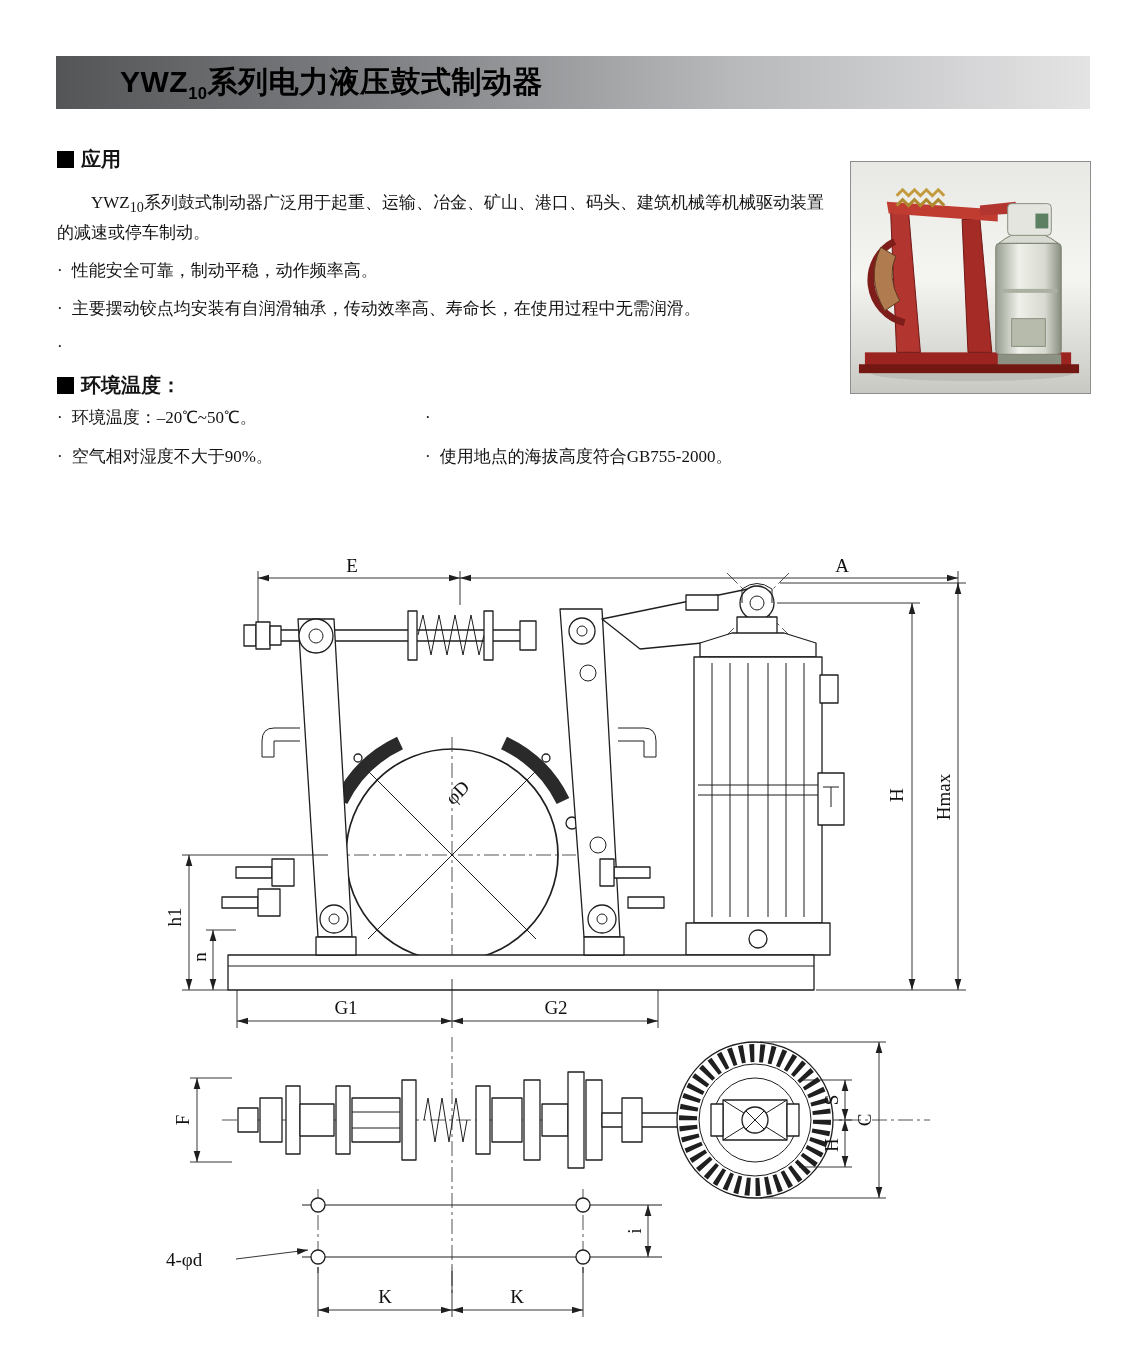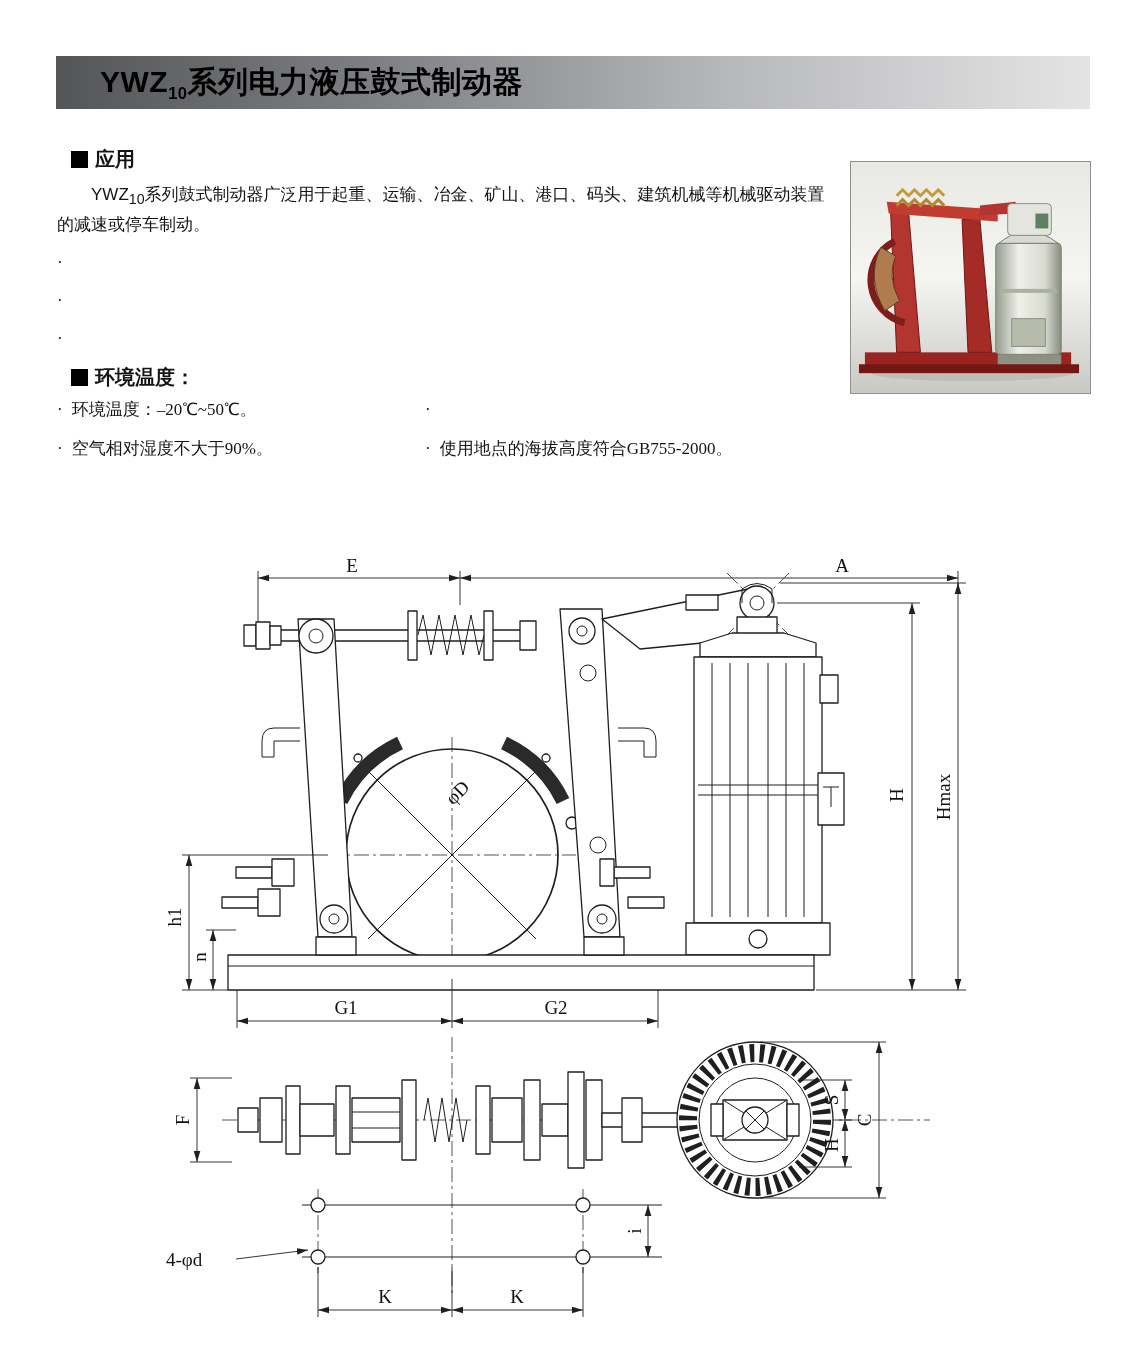--- a/index.html
+++ b/index.html
@@ -3,28 +3,28 @@
 <meta charset="utf-8">
 <style>
   *{box-sizing:border-box}
   html,body{margin:0;padding:0}
   body{width:1145px;height:1355px;background:#fdfdfc;font-family:"Liberation Sans",sans-serif;color:#141414}
   .page{position:relative;width:1145px;height:1355px;background:#fff;overflow:hidden}
 
   .title-bar{position:absolute;left:56px;top:56px;width:1034px;height:53px;
     background:linear-gradient(90deg,#545557 0%,#7d7e81 30%,#b7b8ba 65%,#e4e4e5 100%);
     display:flex;align-items:center}
-  .title{margin:0;padding-left:44px;font-size:30px;font-weight:700;color:#000;letter-spacing:.5px}
+  .title{margin:0;padding-left:64px;font-size:30px;font-weight:700;color:#000;letter-spacing:.5px}
   .title sub{font-size:.55em;line-height:0}
 
   .text-blocks{position:absolute;left:57px;top:146px;width:1032px}
-  .sec-head{display:flex;align-items:center;gap:7px;font-size:20px;font-weight:700;margin:0 14px 7px}
+  .sec-head{display:flex;align-items:center;gap:7px;font-size:20px;font-weight:700;margin:0 0 7px}
   .sec-head.mt{margin-top:5px}
   .sq{width:17px;height:17px;background:#000;flex:0 0 auto}
-  .para{margin:8px 0 11px;font-size:17px;line-height:1.7;max-width:778px;font-family:Liberation Sans, sans-serif}
+  .para{margin:16px 0 11px;font-size:17px;line-height:1.7;max-width:778px;font-family:Liberation Serif, serif}
   .indent{text-indent:2em}
   ul{margin:0;padding:0;list-style:none}
   .feat li{display:flex;gap:9px;font-size:17px;line-height:1.45;margin:0 0 13px;font-family:"Liberation Serif",serif;max-width:792px}
   .bullet{flex:0 0 auto}
   .cond-row{display:flex;margin-top:2px}
   .cond-col li{display:flex;gap:9px;font-size:17px;line-height:1.45;margin:0 0 14px;font-family:"Liberation Serif",serif}
   .col-left{width:368px;flex:0 0 auto}
   .col-right{flex:1}
 
   .photo{position:absolute;left:850px;top:161px;width:241px;height:233px;border:1px solid #8e8e8e;background:#fff}
@@ -59,23 +59,25 @@
       <p class="para indent"><span>YWZ</span><sub>10</sub><span>系列鼓式制动器广泛用于起重、运输、冶金、矿山、港口、码头、建筑机械等机械驱动装置的减速或停车制动。</span></p>
     </section>
 
     <section>
     </section>
 
     <section>
       <ul class="feat">
         <li>
             <span class="bullet">·</span>
+            <span>性能安全可靠，制动平稳，动作频率高。</span>
           </li>
         <li>
             <span class="bullet">·</span>
+            <span>主要摆动铰点均安装有自润滑轴承，传动效率高、寿命长，在使用过程中无需润滑。</span>
           </li>
         <li>
             <span class="bullet">·</span>
           </li>
       </ul>
     </section>
 
     <section>
       <div class="sec-head mt">
         <span class="sq"></span>

